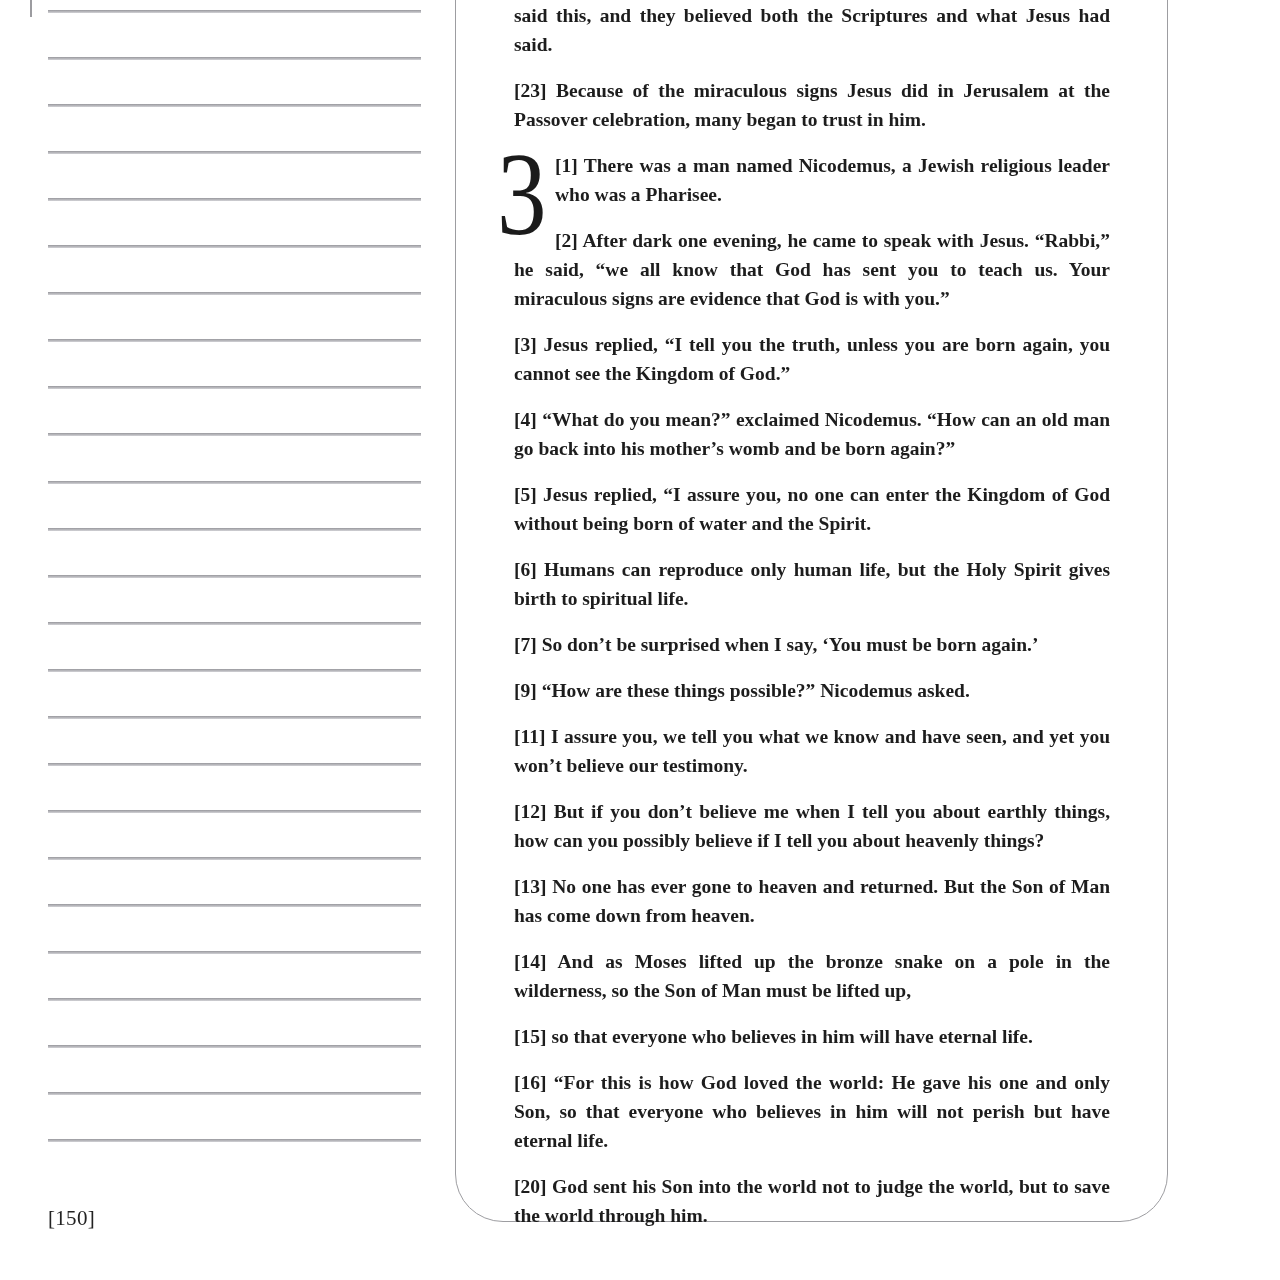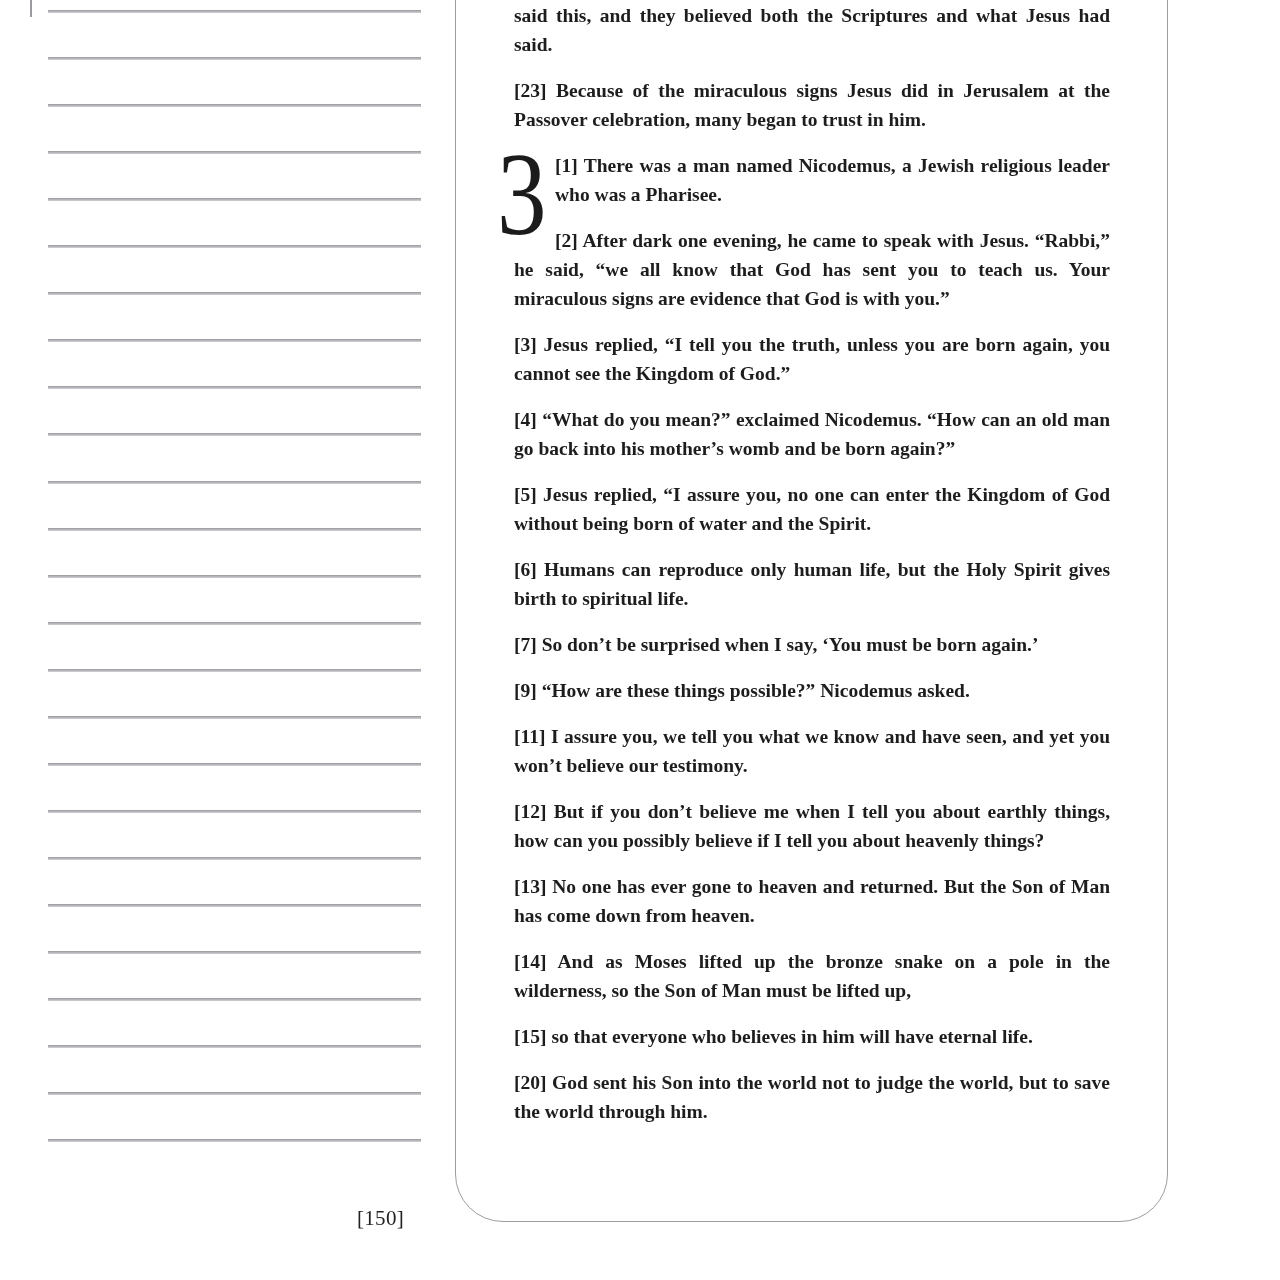--- a/index.html
+++ b/index.html
@@ -12,21 +12,21 @@
 
   
   .crop-tick { position:absolute; left:30px; top:0; width:2px; height:17px; background:#9c9ca0; }
 
   
   .notes { position:absolute; left:48px; top:0; width:373px; height:1280px; }
   .rules { position:absolute; left:0; top:0; width:373px; height:1280px; }
   .rule  { position:absolute; left:0; width:373px; height:3px;
            background:linear-gradient(#98989d, #d2d2d6); }
   .folio { position:absolute; left:0; top:1206px; width:356px;
-           text-align:right; font-size:21px; color:#222; letter-spacing:0.3px; }
+           text-align:left; font-size:21px; color:#222; letter-spacing:0.3px; }
 
   
   .scripture-box {
     position:absolute; left:455px; top:-80px; width:713px; height:1302px;
     border:1.5px solid #9d9da1; border-radius:48px; background:#ffffff;
   }
 
   
   .scripture {
     position:absolute; left:497px; top:-16px; width:630px;
@@ -98,18 +98,19 @@
           <p class="verse"><span class="vnum">[4]</span> <span>“What do you mean?” exclaimed Nicodemus. “How can an old man go back into his mother’s womb and be born again?”</span></p>
           <p class="verse"><span class="vnum">[5]</span> <span>Jesus replied, “I assure you, no one can enter the Kingdom of God without being born of water and the Spirit.</span></p>
           <p class="verse"><span class="vnum">[6]</span> <span>Humans can reproduce only human life, but the Holy Spirit gives birth to spiritual life.</span></p>
           <p class="verse"><span class="vnum">[7]</span> <span>So don’t be surprised when I say, ‘You must be born again.’</span></p>
           <p class="verse"><span class="vnum">[9]</span> <span>“How are these things possible?” Nicodemus asked.</span></p>
           <p class="verse"><span class="vnum">[11]</span> <span>I assure you, we tell you what we know and have seen, and yet you won’t believe our testimony.</span></p>
           <p class="verse"><span class="vnum">[12]</span> <span>But if you don’t believe me when I tell you about earthly things, how can you possibly believe if I tell you about heavenly things?</span></p>
           <p class="verse"><span class="vnum">[13]</span> <span>No one has ever gone to heaven and returned. But the Son of Man has come down from heaven.</span></p>
           <p class="verse"><span class="vnum">[14]</span> <span>And as Moses lifted up the bronze snake on a pole in the wilderness, so the Son of Man must be lifted up,</span></p>
           <p class="verse"><span class="vnum">[15]</span> <span>so that everyone who believes in him will have eternal life.</span></p>
+          <p class="verse"><span class="vnum">[16]</span> <span>“For this is how God loved the world: He gave his one and only Son, so that everyone who believes in him will not perish but have eternal life.</span></p>
           <p class="verse"><span class="vnum">[20]</span> <span>God sent his Son into the world not to judge the world, but to save the world through him.</span></p>
         </div>
     </div>
 
   </div>
 </div>
 
 </body></html>

